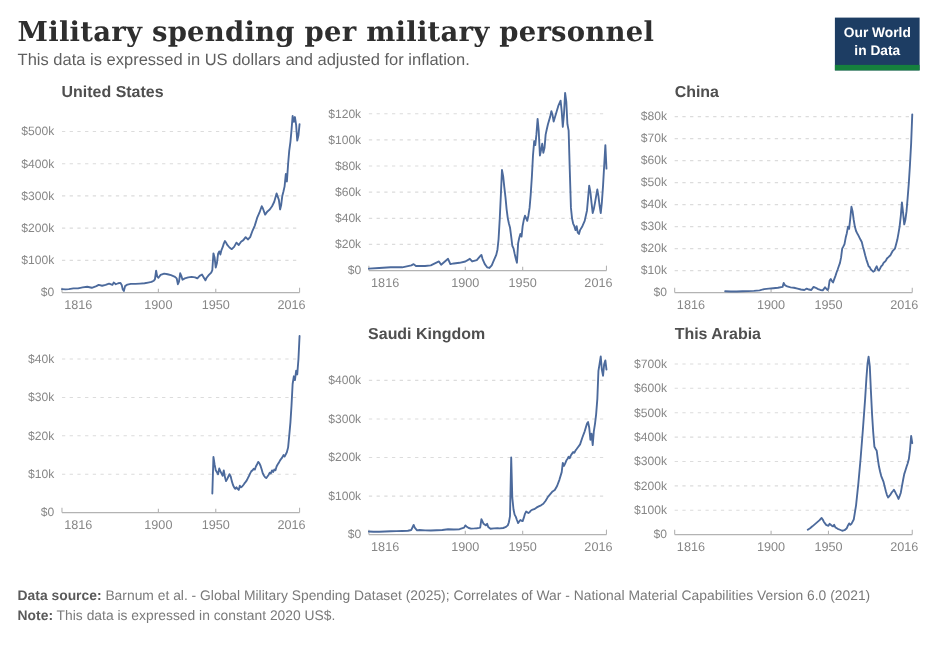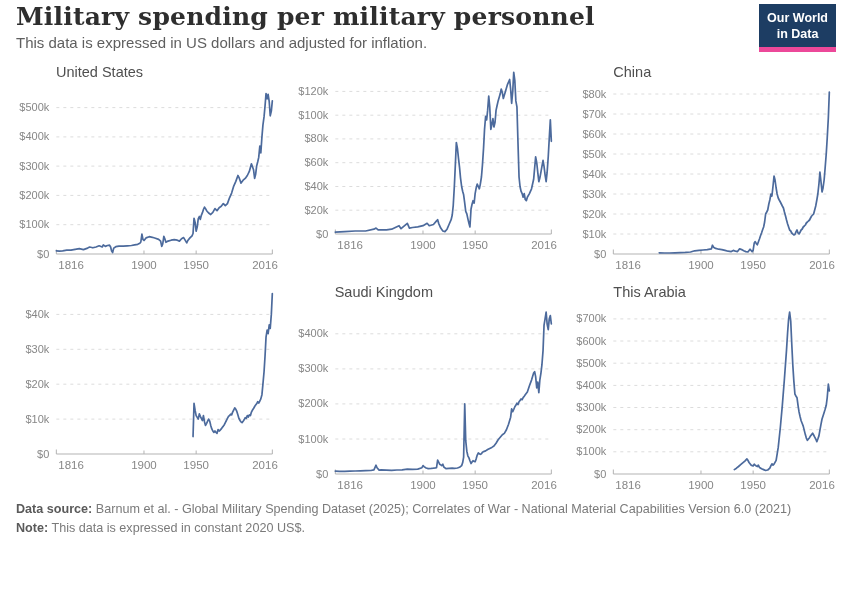--- a/index.html
+++ b/index.html
@@ -1,31 +1,31 @@
 <!DOCTYPE html>
 <html><head>
 <meta charset="utf-8">
 <style>
   html,body{margin:0;padding:0;background:#ffffff;}
   body{width:850px;height:600px;overflow:hidden;font-family:"Liberation Sans","DejaVu Sans",sans-serif;box-sizing:border-box;}
-  .container{padding:0 12px 0 12px;}
+  .container{padding:12px 12px 0 12px;}
   
   .header{display:flex;justify-content:space-between;align-items:flex-start;}
   .page-title{font-family:"DejaVu Serif","Liberation Serif",serif;font-weight:700;font-size:25px;color:#2e2e2e;margin:2px 4px 0 4px;letter-spacing:0.2px;}
   .page-subtitle{font-size:15px;color:#5f5f5f;margin:3px 4px 0 4px;}
-  .logo{background:#1d3d63;border-bottom:5px solid #ec4899;color:#ffffff;font-weight:700;font-size:12.5px;text-align:center;padding:6px 8px 4px 8px;line-height:1.3;margin:4px 2px 0 0;}
+  .logo{background:#1d3d63;border-bottom:5px solid #15803d;color:#ffffff;font-weight:700;font-size:12.5px;text-align:center;padding:6px 8px 4px 8px;line-height:1.3;margin:4px 2px 0 0;}
   .logo span{display:block;}
   
   .charts-grid{display:grid;grid-template-columns:repeat(3,1fr);column-gap:10px;row-gap:8px;margin-top:12px;}
-  .facet-title{font-size:14.5px;font-weight:400;color:#4f4f4f;margin:0 0 4px 44px;}
+  .facet-title{font-size:14.5px;font-weight:700;color:#4f4f4f;margin:0 0 4px 44px;}
   svg.plot{width:100%;height:192px;overflow:visible;display:block;}
   svg.plot text.tick{font-size:11px;fill:#878787;font-family:"Liberation Sans",sans-serif;}
   svg.plot text.xtick{font-size:11.5px;fill:#878787;font-family:"Liberation Sans",sans-serif;}
   
-  .footer{margin-top:4px;font-size:12.6px;color:#7a7a7a;line-height:1.52;padding:0 4px;}
+  .footer{margin-top:24px;font-size:12.6px;color:#7a7a7a;line-height:1.52;padding:0 4px;}
   .footer strong{color:#5a5a5a;font-weight:700;}
   .footer p{margin:0;}
 </style>
 </head>
 <body>
 
 <div class="container">
 
   <header class="header">
     <div>

